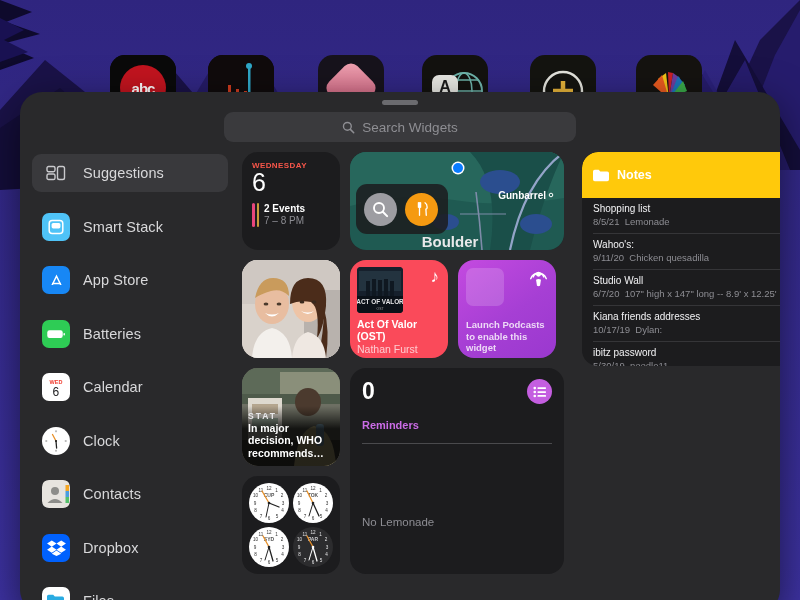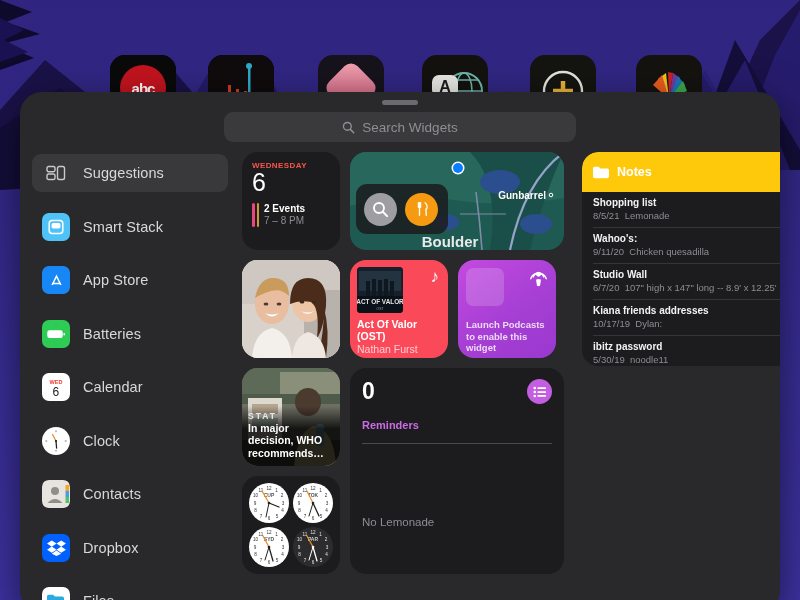--- a/index.html
+++ b/index.html
@@ -98,25 +98,25 @@
   
   .rem-w { width:214px; height:206px; background:#1c1c1e; padding:11px 12px; }
   .rem-count { color:#fff; font-size:23px; font-weight:bold; line-height:24px; }
   .rem-label { color:#cb6ce6; font-size:11px; font-weight:bold; margin-top:16px; }
   .rem-btn { position:absolute; top:11px; right:12px; width:25px; height:25px; border-radius:50%; background:#c45ee0; display:flex; align-items:center; justify-content:center; }
   .rem-div { height:1px; background:#4a4a4d; margin-top:12px; }
   .rem-none { color:#8d8d93; font-size:11.5px; margin-top:72px; }
 
   
   .notes-w { width:214px; height:214px; background:#1c1c1e; }
-  .notes-head { height:40px; background:#ffc90b; border-radius:16px 16px 0 0; display:flex; align-items:center; gap:8px; padding:0 11px; }
+  .notes-head { height:46px; background:#ffc90b; border-radius:16px 16px 0 0; display:flex; align-items:center; gap:8px; padding:0 11px; }
   .notes-head span { color:#fff; font-size:12.5px; font-weight:bold; }
   .notes-list { padding:0 11px; }
   .note-row { padding:5px 0 5px; border-bottom:1px solid #353538; }
-  .note-t { color:#f2f2f4; font-size:10px; font-weight:bold; line-height:12px; }
+  .note-t { color:#f2f2f4; font-size:10px; font-weight:normal; line-height:12px; }
   .note-s { color:#8d8d93; font-size:9.5px; line-height:12px; margin-top:1px; }
 </style>
 </head>
 <body>
 
 <div id="wallpaper">
   <svg viewBox="0 0 800 600" preserveAspectRatio="none">
     <defs>
       <linearGradient id="sky" x1="0" y1="0" x2="0" y2="1">
         <stop offset="0" stop-color="#2f257f"></stop>

